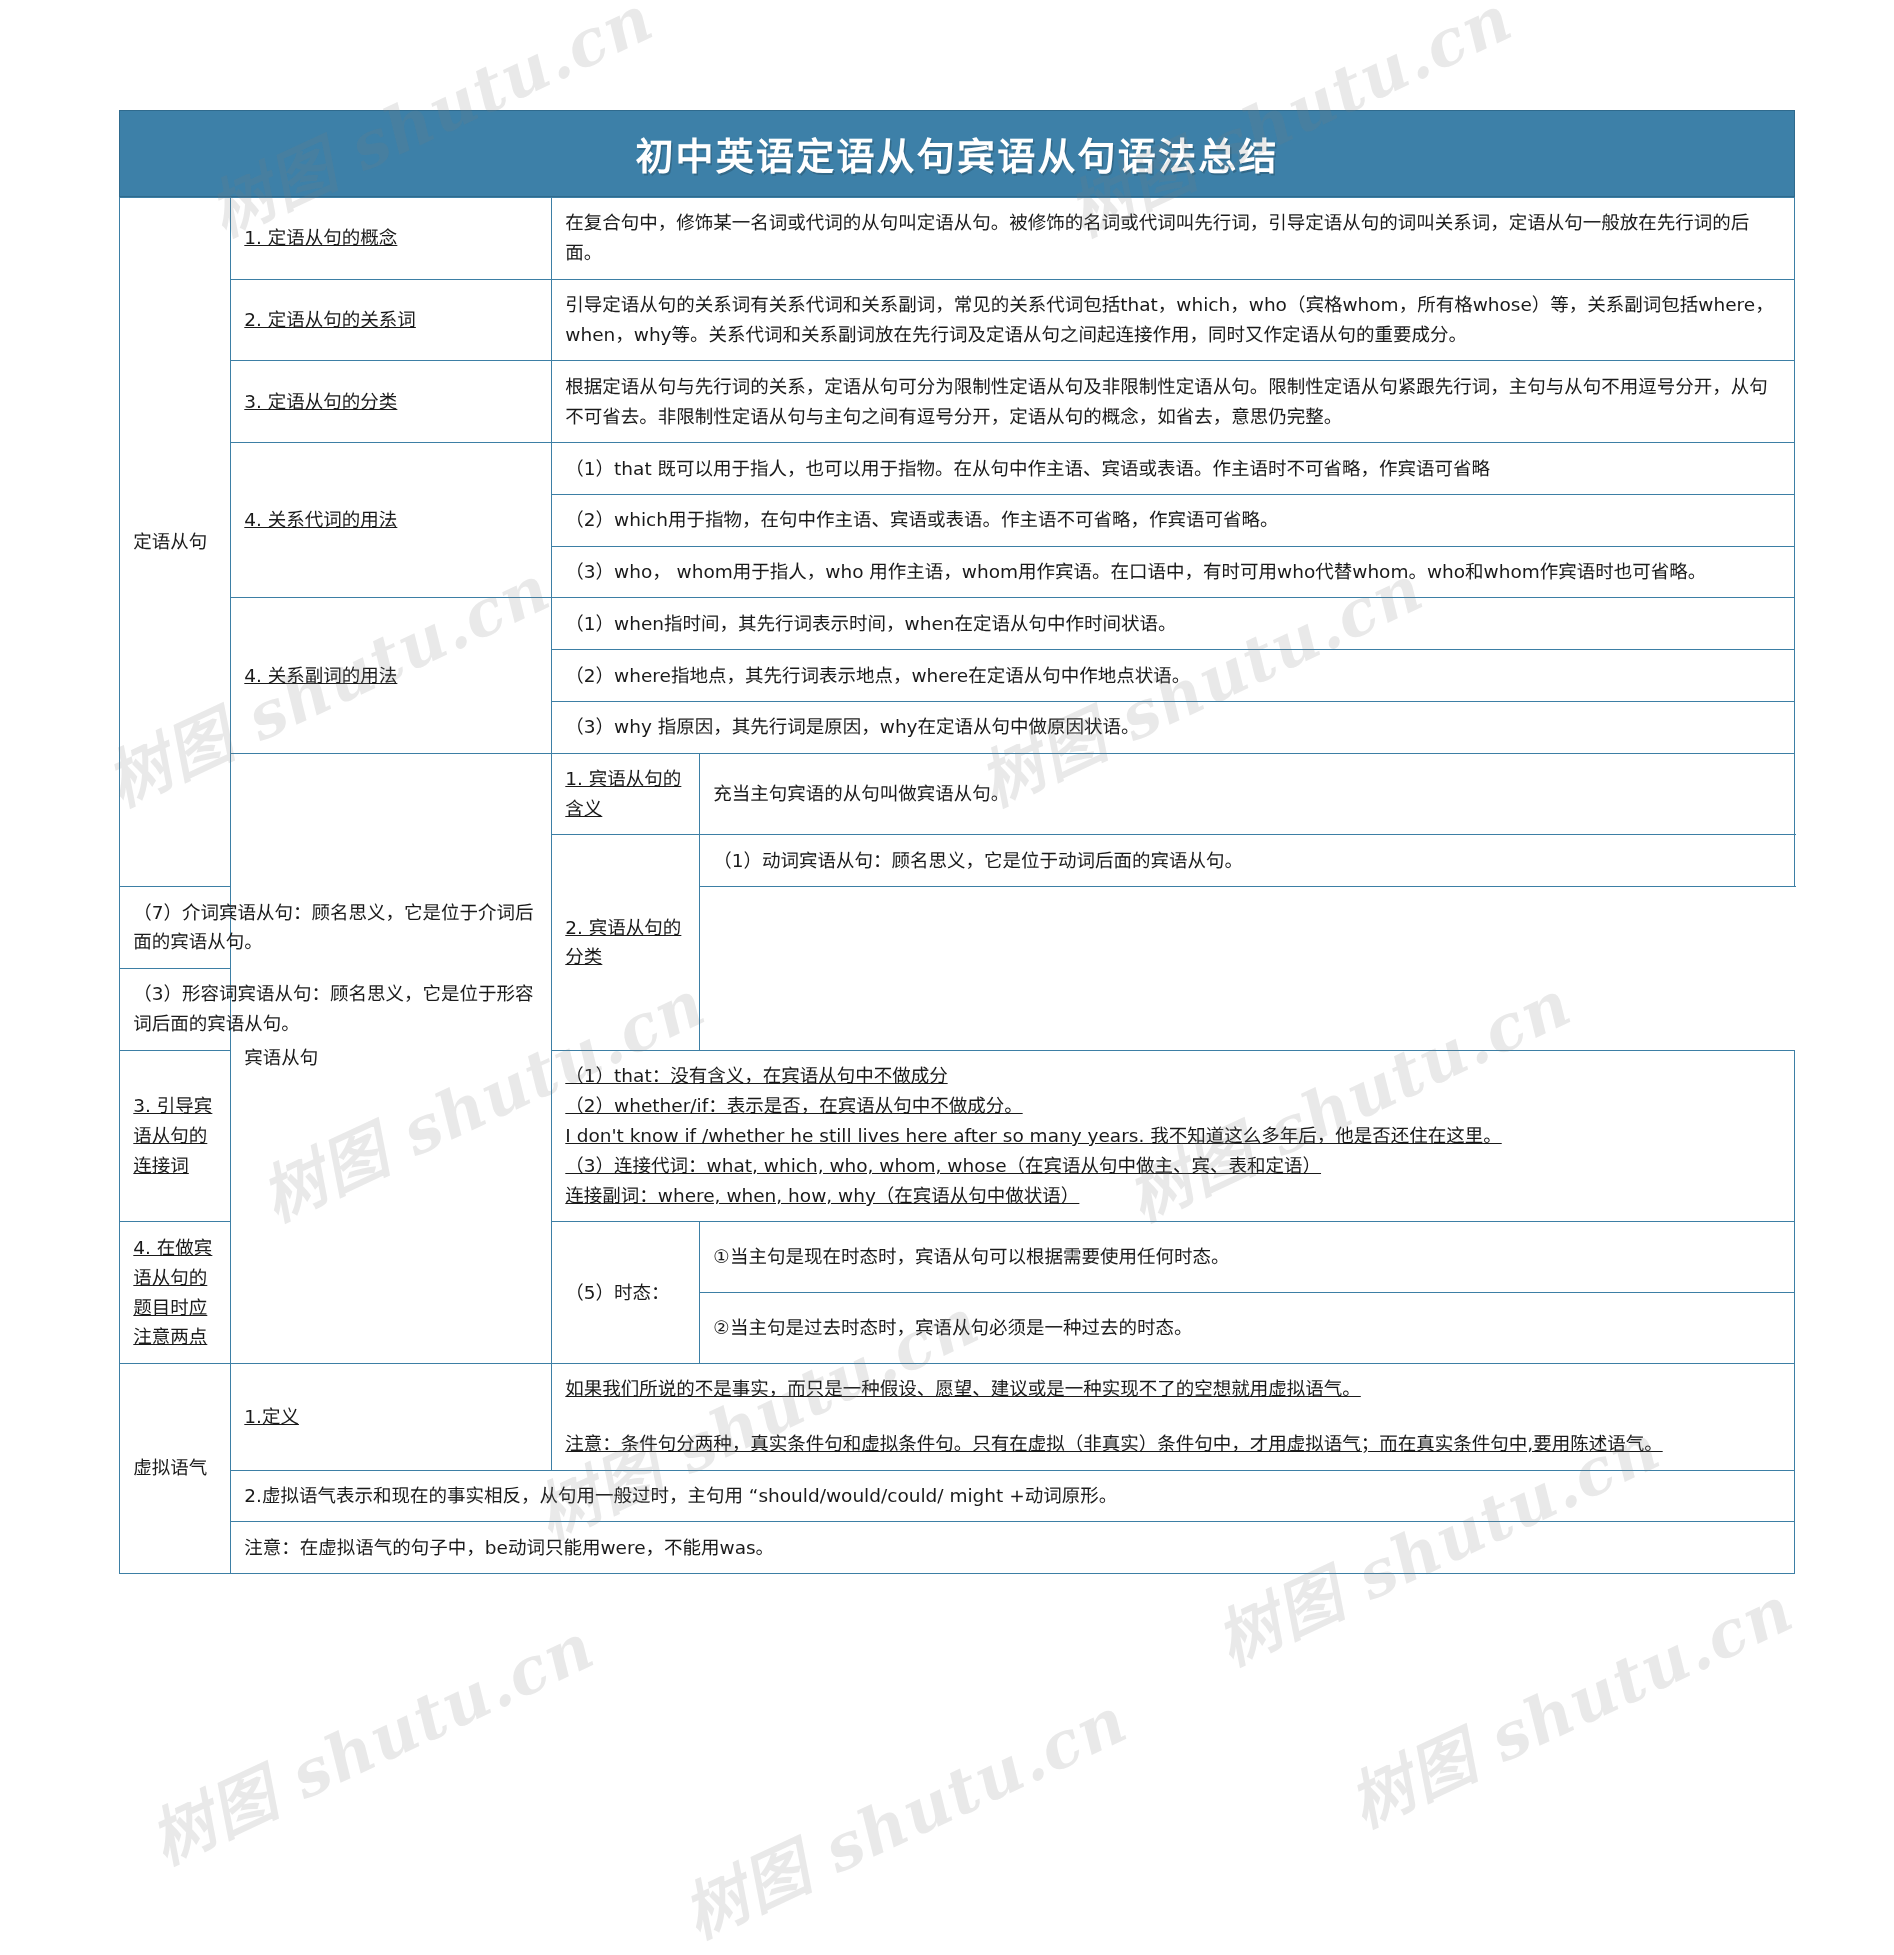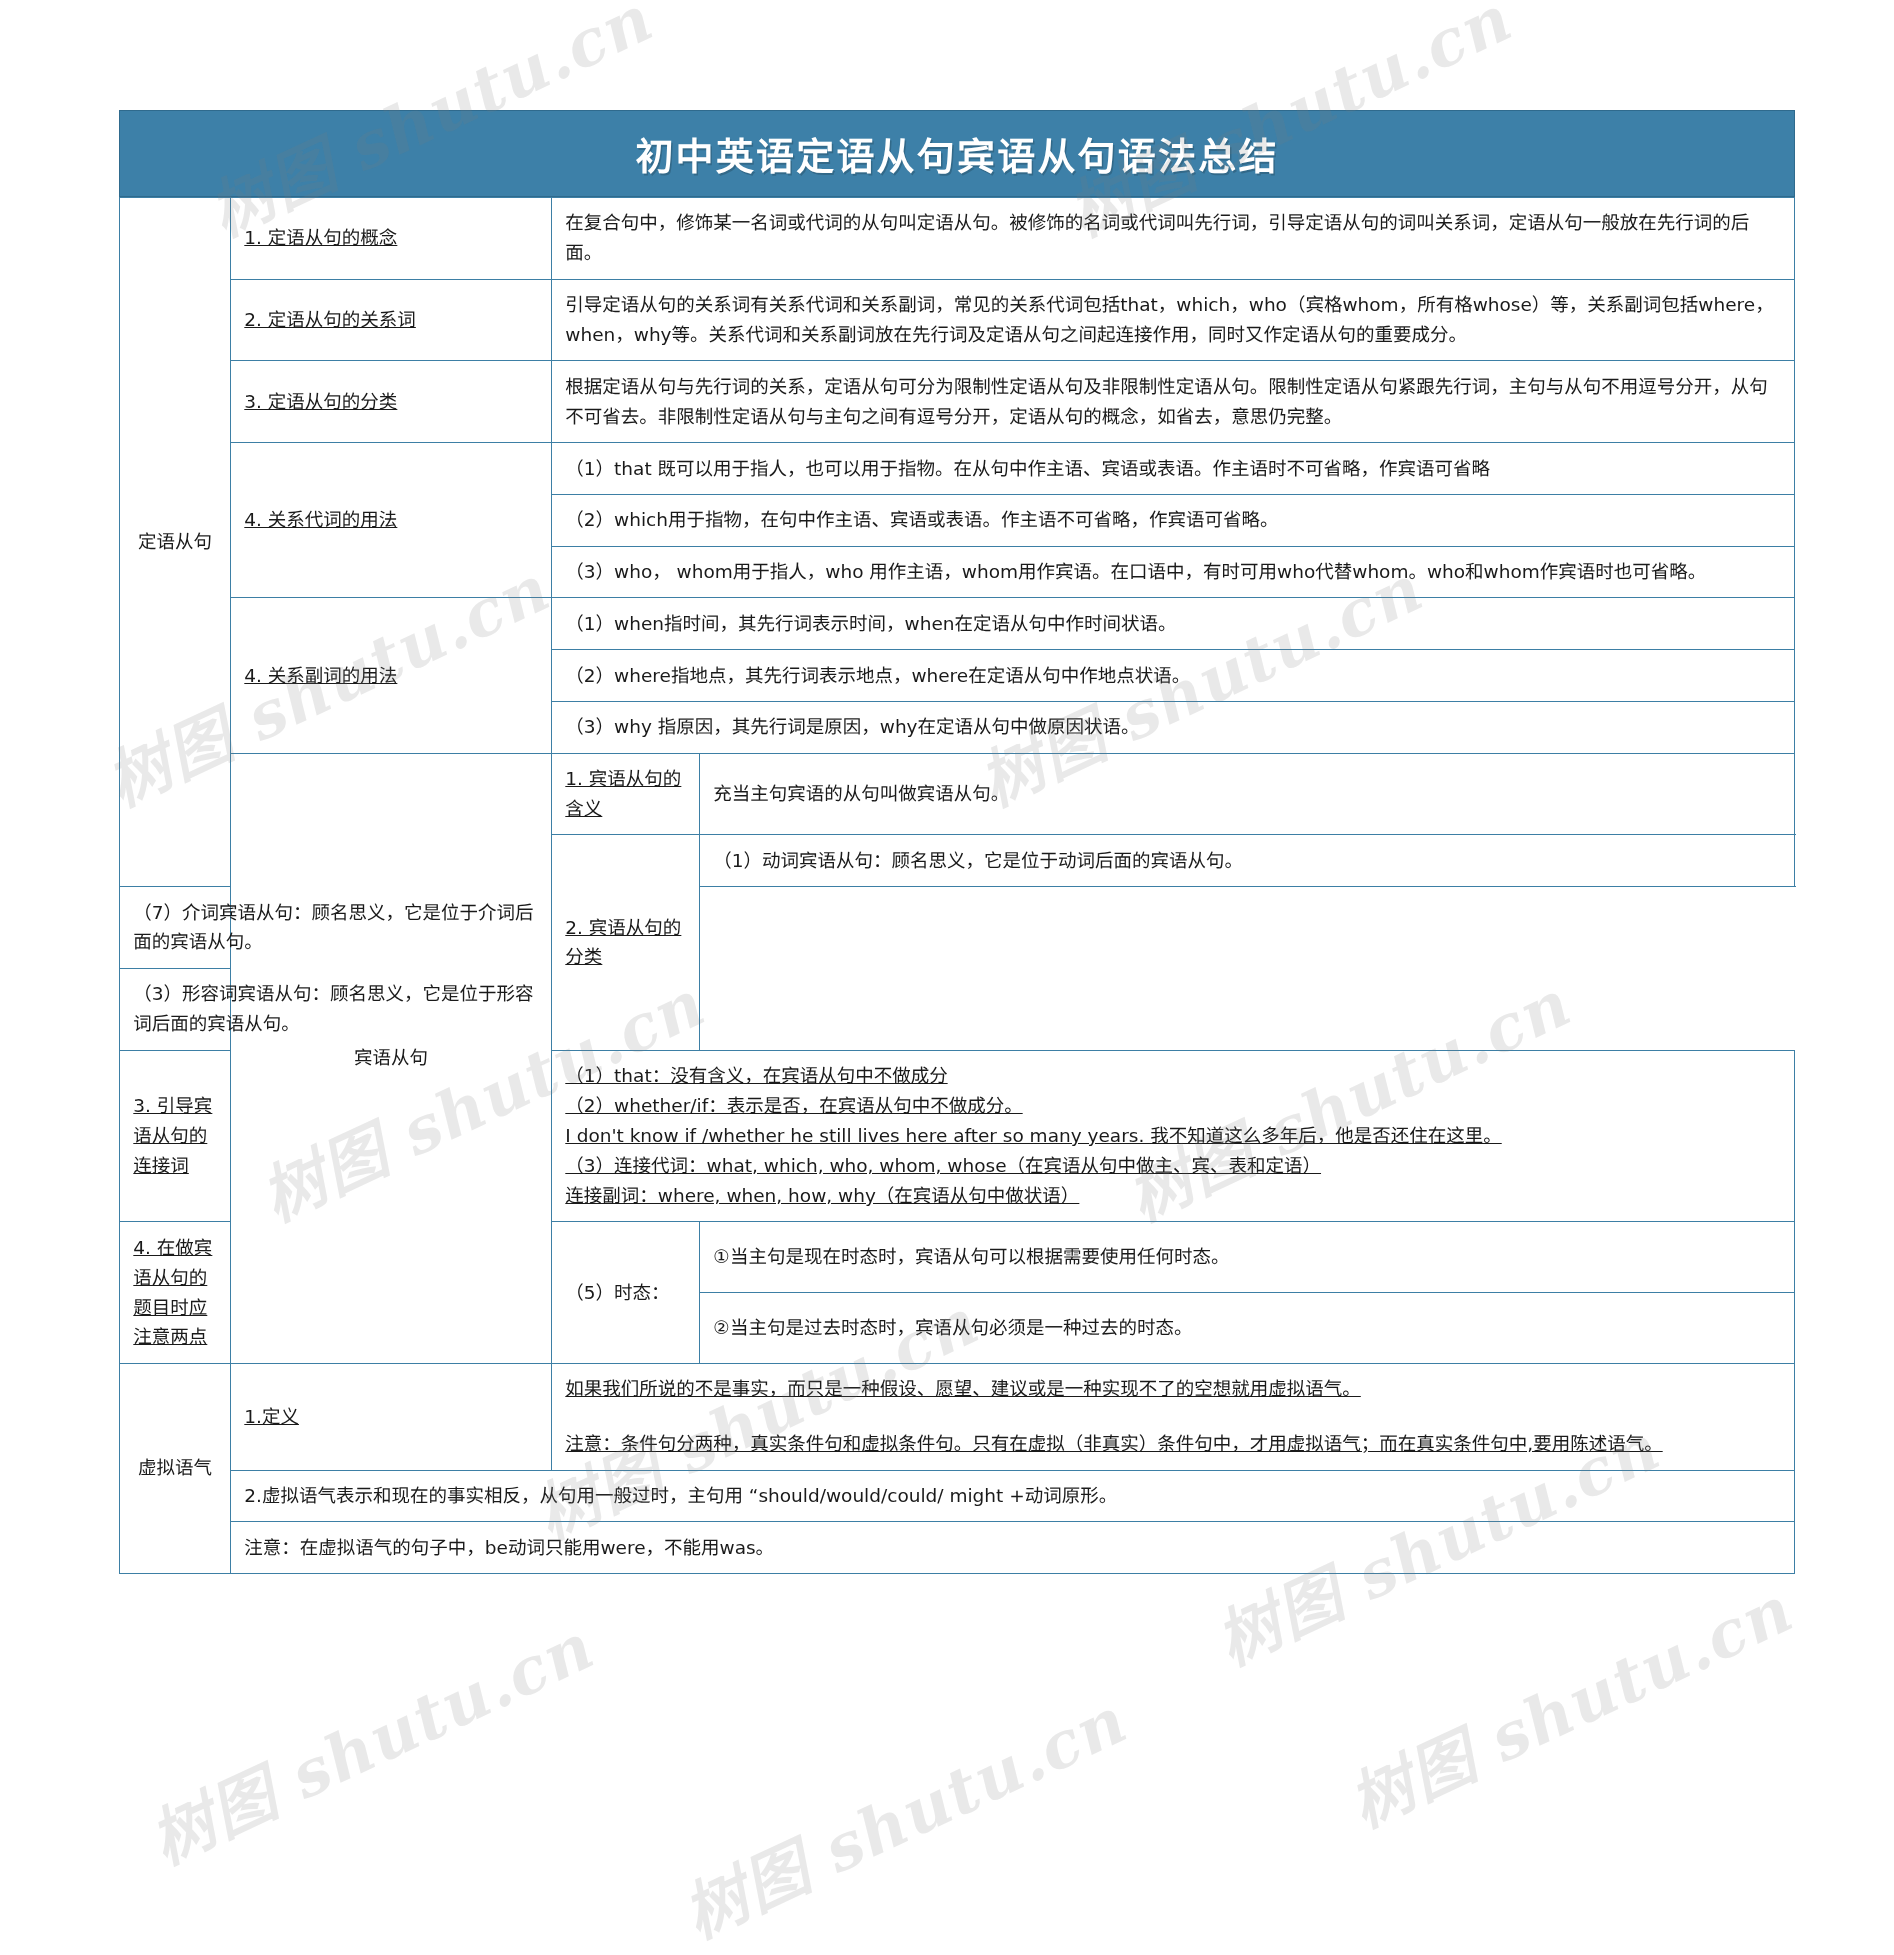--- a/index.html
+++ b/index.html
@@ -74,21 +74,21 @@
     background: #ffffff;
     padding: 10.4px 13.3px;
     font-size: 18.5px;
     line-height: 1.62;
     color: #1a1a1a;
     box-sizing: border-box;
   }
 
   td.cat {
     background: #fadfdc;
-    text-align: center;
+    text-align: left;
     font-size: 27px;
     color: #222;
     padding: 7.4px 3px;
   }
   td.sub {
     padding-left: 19px;
     font-size: 20px;
     color: #1a1a1a;
     text-decoration: underline;
   }

